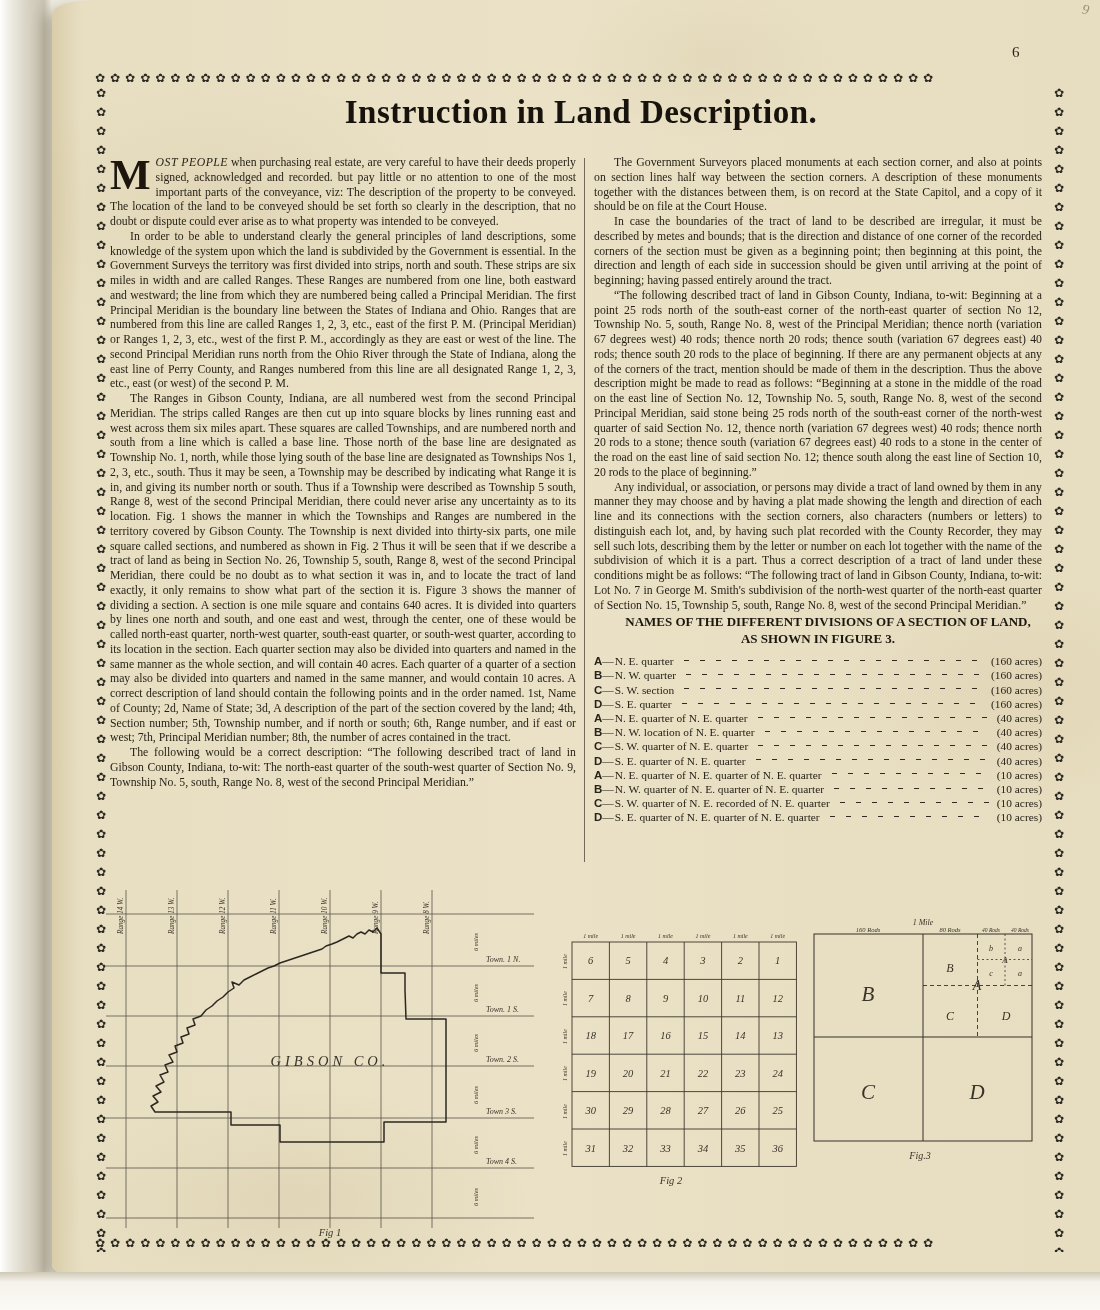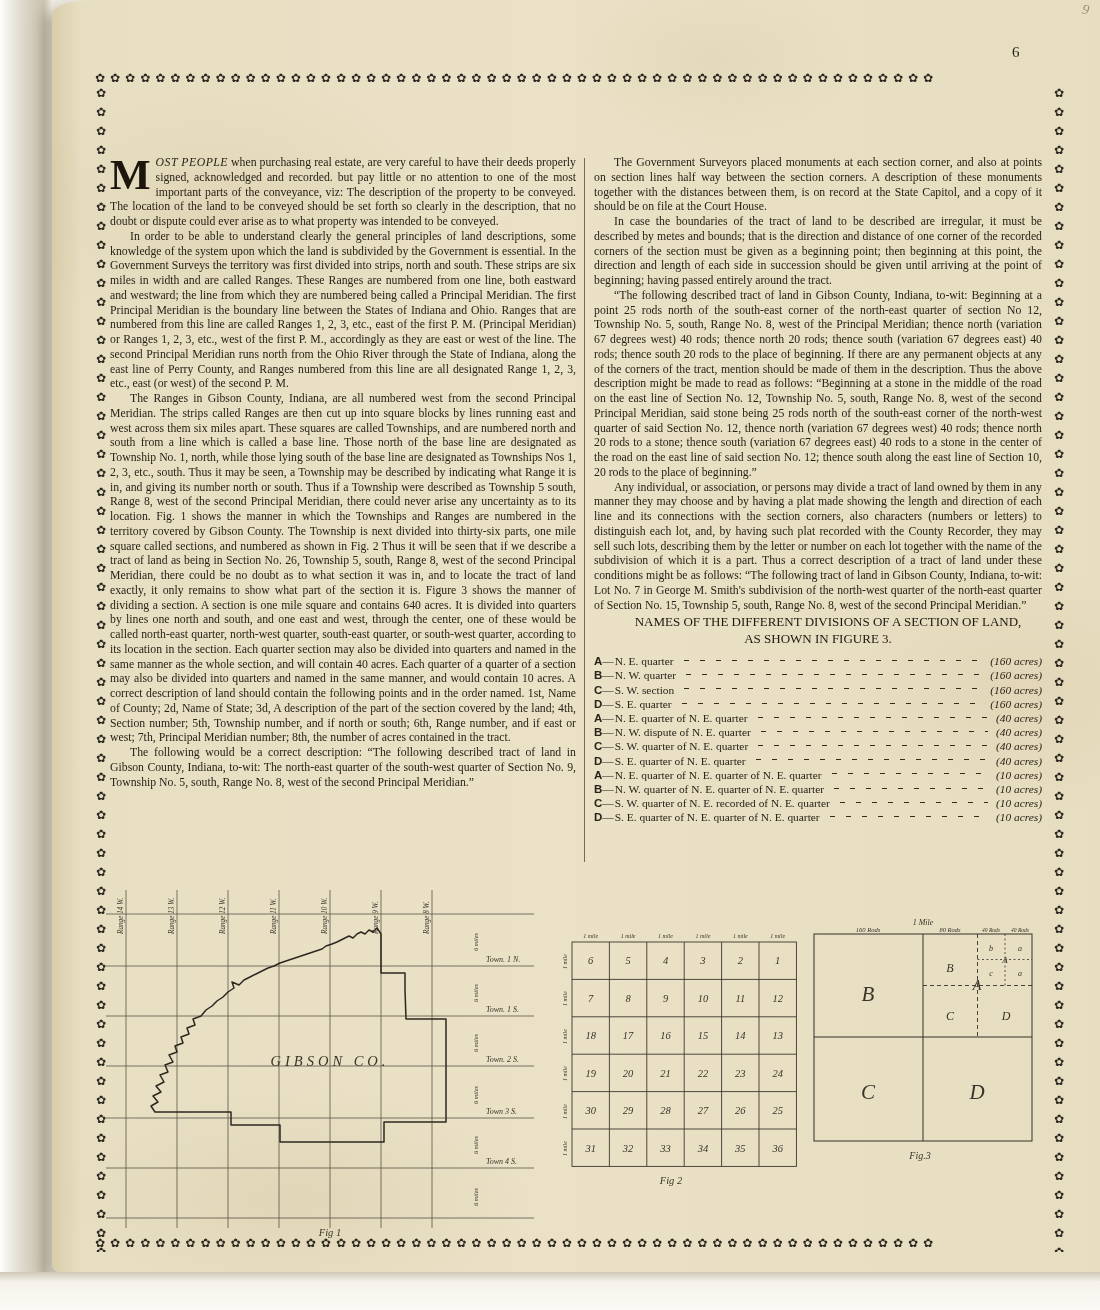--- a/index.html
+++ b/index.html
@@ -30,48 +30,49 @@
   .title{position:absolute;left:95px;top:94px;width:972px;text-align:center;
     font-size:33px;font-weight:bold;color:#17130c;letter-spacing:.5px;}
   .col{position:absolute;top:156px;font-size:11.75px;line-height:14.75px;text-align:justify;color:#282318;}
   .col p{margin:0;text-indent:20px;}
   .col p.noindent{text-indent:0;}
   .col-left{left:110px;width:466px;}
   .col-right{left:594px;width:448px;}
   .divider{position:absolute;left:584px;top:158px;width:1px;height:704px;background:#4a4334;opacity:.75;}
   .dropcap{float:left;font-size:43px;line-height:36px;font-weight:bold;margin:1px 5px 0 0;color:#1c160d;}
   .lead-caps{letter-spacing:.5px;font-style:italic;}
-  .divhead{margin-top:11px;text-align:center;font-weight:normal;font-size:13px;line-height:17px;
+  .divhead{margin-top:11px;text-align:center;font-weight:bold;font-size:13px;line-height:17px;
     color:#1d180f;text-indent:0;}
   .divlist{margin-top:7px;}
   .div-row{display:flex;align-items:baseline;height:14.2px;font-size:11.4px;white-space:nowrap;}
   .div-row .ltr{font-family:"Liberation Sans","DejaVu Sans",sans-serif;font-weight:bold;font-size:11.5px;}
   .div-row .dash{margin:0 1px 0 0;}
   .div-row .leader{flex:1;margin:0 8px 0 10px;height:10px;
     background-image:repeating-linear-gradient(to right,#322c20 0 5px,rgba(0,0,0,0) 5px 16px);
     background-size:100% 1.4px;background-repeat:no-repeat;background-position:left 55%;}
-  .div-row .acres{text-align:right;font-style:italic;}
+  .div-row .acres{text-align:right;}
   svg text{fill:#39332a;}
   .figcap{font-style:italic;}
 </style>
 </head>
 <body>
 
 <div class="canvas">
   <div class="page"></div>
   <div class="below-strip"></div>
 
   <div class="orn orn-top">✿✿✿✿✿✿✿✿✿✿✿✿✿✿✿✿✿✿✿✿✿✿✿✿✿✿✿✿✿✿✿✿✿✿✿✿✿✿✿✿✿✿✿✿✿✿✿✿✿✿✿✿✿✿✿✿</div>
   <div class="orn orn-bottom">✿✿✿✿✿✿✿✿✿✿✿✿✿✿✿✿✿✿✿✿✿✿✿✿✿✿✿✿✿✿✿✿✿✿✿✿✿✿✿✿✿✿✿✿✿✿✿✿✿✿✿✿✿✿✿✿</div>
   <div class="orn orn-left">✿✿✿✿✿✿✿✿✿✿✿✿✿✿✿✿✿✿✿✿✿✿✿✿✿✿✿✿✿✿✿✿✿✿✿✿✿✿✿✿✿✿✿✿✿✿✿✿✿✿✿✿✿✿✿✿✿✿✿✿✿✿✿✿✿✿</div>
   <div class="orn orn-right">✿✿✿✿✿✿✿✿✿✿✿✿✿✿✿✿✿✿✿✿✿✿✿✿✿✿✿✿✿✿✿✿✿✿✿✿✿✿✿✿✿✿✿✿✿✿✿✿✿✿✿✿✿✿✿✿✿✿✿✿✿✿✿✿✿✿</div>
 
   <div class="pagenum">6</div>
   <div class="handmark">9</div>
 
+  <div class="title">Instruction in Land Description.</div>
 
   <div class="col col-left">
     <p class="noindent"><span class="dropcap">M</span><span class="lead-caps">OST PEOPLE</span><span> when purchasing real estate, are very careful to have their deeds properly signed, acknowledged and recorded. but pay little or no attention to one of the most important parts of the conveyance, viz:  The description of the property to be conveyed.  The location of the land to be conveyed should be set forth so clearly in the description, that no doubt or dispute could ever arise as to what property was intended to be conveyed.</span></p>
     <p>In order to be able to understand clearly the general principles of land descriptions, some knowledge of the system upon which the land is subdivided by the Government is essential.  In the Government Surveys the territory was first divided into strips, north and south.  These strips are six miles in width and are called Ranges.  These Ranges are numbered from one line, both eastward and westward; the line from which they are numbered being called a Principal Meridian.  The first Principal Meridian is the boundary line between the States of Indiana and Ohio.  Ranges that are numbered from this line are called Ranges 1, 2, 3, etc., east of the first P. M. (Principal Meridian) or Ranges 1, 2, 3, etc., west of the first P. M., accordingly as they are east or west of the line.  The second Principal Meridian runs north from the Ohio River through the State of Indiana, along the east line of Perry County, and Ranges numbered from this line are all designated Range 1, 2, 3, etc., east (or west) of the second P. M.</p>
     <p>The Ranges in Gibson County, Indiana, are all numbered west from the second Principal Meridian.  The strips called Ranges are then cut up into square blocks by lines running east and west across them six miles apart.  These squares are called Townships, and are numbered north and south from a line which is called a base line.  Those north of the base line are designated as Township No. 1, north, while those lying south of the base line are designated as Townships Nos 1, 2, 3, etc., south.  Thus it may be seen, a Township may be described by indicating what Range it is in, and giving its number north or south.  Thus if a Township were described as Township 5 south, Range 8, west of the second Principal Meridian, there could never arise any uncertainty as to its location.  Fig. 1 shows the manner in which the Townships and Ranges are numbered in the territory covered by Gibson County.  The Township is next divided into thirty-six parts, one mile square called sections, and numbered as shown in Fig. 2  Thus it will be seen that if we describe a tract of land as being in Section No. 26, Township 5, south, Range 8, west of the second Principal Meridian, there could be no doubt as to what section it was in, and to locate the tract of land exactly, it only remains to show what part of the section it is.  Figure 3 shows the manner of dividing a section.  A section is one mile square and contains 640 acres.  It is divided into quarters by lines one north and south, and one east and west, through the center, one of these would be called north-east quarter, north-west quarter, south-east quarter, or south-west quarter, according to its location in the section.  Each quarter section may also be divided into quarters and named in the same manner as the whole section, and will contain 40 acres.  Each quarter of a quarter of a section may also be divided into quarters and named in the same manner, and would contain 10 acres.  A correct description of land should contain the following points and in the order named.  1st, Name of County; 2d, Name of State; 3d, A description of the part of the section covered by the land; 4th, Section number; 5th, Township number, and if north or south; 6th, Range number, and if east or west; 7th, Principal Meridian number; 8th, the number of acres contained in the tract.</p>
     <p>The following would be a correct description:  “The following described tract of land in Gibson County, Indiana, to-wit:  The north-east quarter of the south-west quarter of Section No. 9, Township No. 5, south, Range No. 8, west of the second Principal Meridian.”</p>
   </div>
 
   <div class="divider"></div>
 
@@ -116,21 +117,21 @@
       <div class="div-row">
           <span class="ltr">A</span>
           <span class="dash">—</span>
           <span>N. E. quarter of N. E. quarter</span>
           <span class="leader"></span>
           <span class="acres">(40 acres)</span>
         </div>
       <div class="div-row">
           <span class="ltr">B</span>
           <span class="dash">—</span>
-          <span>N. W. dispute of N. E. quarter</span>
+          <span>N. W. location of N. E. quarter</span>
           <span class="leader"></span>
           <span class="acres">(40 acres)</span>
         </div>
       <div class="div-row">
           <span class="ltr">C</span>
           <span class="dash">—</span>
           <span>S. W. quarter of N. E. quarter</span>
           <span class="leader"></span>
           <span class="acres">(40 acres)</span>
         </div>

